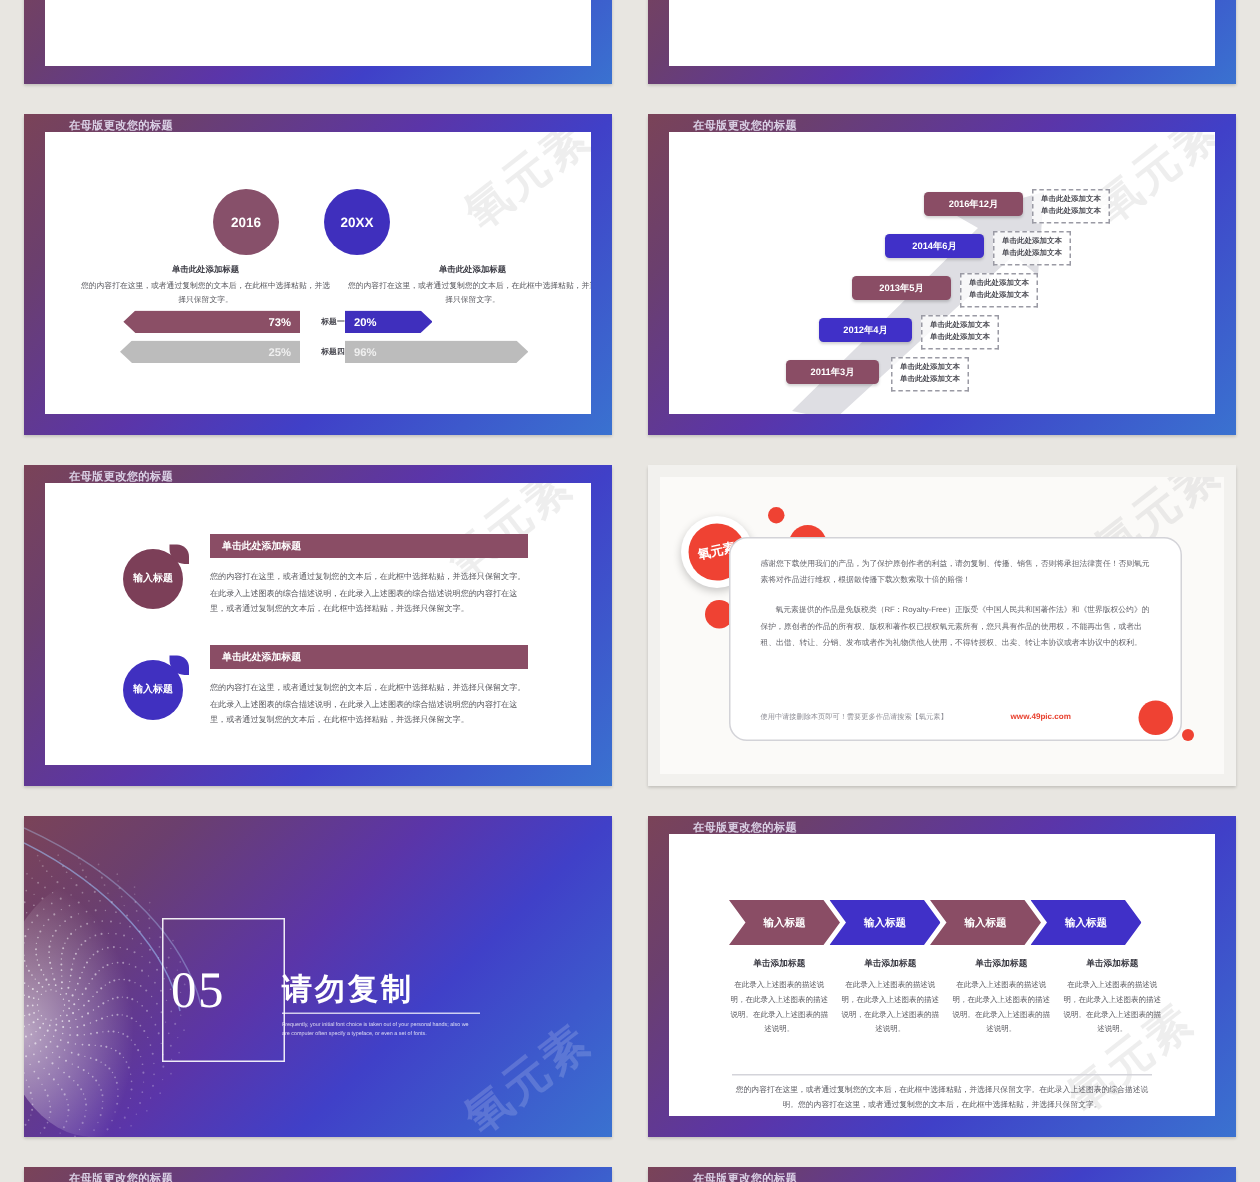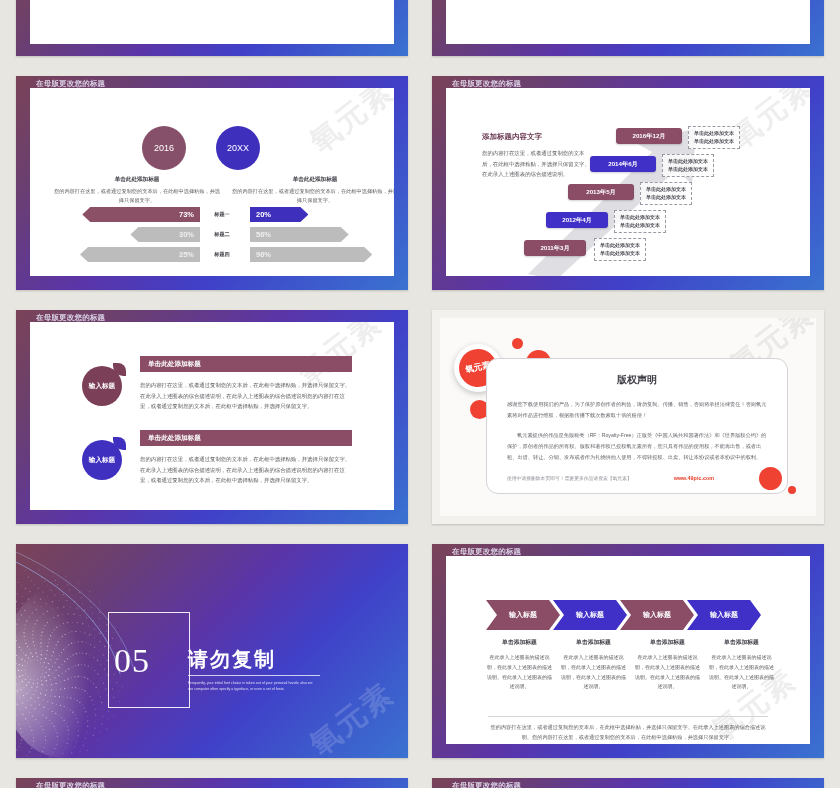--- a/index.html
+++ b/index.html
@@ -21,21 +21,21 @@
     overflow: hidden;
   }
   .slide.thumb { box-shadow: 0 1px 2px rgba(0,0,0,.18); }
   .slide-inner {
     position: absolute;
     background: #ffffff;
     overflow: hidden;
   }
   .slide-head {
     position: absolute;
-    left: 20px; top: 3px;
+    left: 30px; top: 3px;
     font-size: 7.5px;
     color: #d9cfe4;
     letter-spacing: .2px;
     white-space: nowrap;
     font-weight: bold;
   }
   .wm {
     position: absolute;
     color: rgba(120,120,120,.13);
     font-size: 30px;
@@ -56,21 +56,21 @@
   
   #slideB { left: 432px; top: -44px; width: 392px; height: 100px; }
   #slideB .slide-inner { left: 14px; top: 10px; right: 14px; bottom: 12px; }
 
   
   #slide1 { left: 16px; top: 76px; width: 392px; height: 214px; }
   #slide1 .slide-inner { left: 14px; top: 12px; right: 14px; bottom: 14px; }
   .cmp-circle {
     position: absolute; width: 44px; height: 44px; border-radius: 50%;
     display: flex; align-items: center; justify-content: center;
-    color: #fff; font-size: 9px; font-weight: normal;
+    color: #fff; font-size: 9px; font-weight: bold;
   }
   .cmp-c-left  { left: 112px; top: 38px; background: #87506a; }
   .cmp-c-right { left: 186px; top: 38px; background: #3f2fbd; }
   .cmp-txt { position: absolute; width: 170px; }
   .cmp-txt .t-title { font-size: 5.6px; text-align: center; margin-bottom: 3px; }
   .cmp-txt .t-body  { font-size: 5.2px; line-height: 1.75; text-align: center; }
   .cmp-txt-left  { left: 22px; top: 88px; }
   .cmp-txt-right { left: 200px; top: 88px; }
   .bars { position: absolute; left: 10px; top: 118px; width: 100%; }
   .bar-row { position: relative; height: 20px; }
@@ -80,21 +80,21 @@
   }
   .chev-l, .chev-r {
     position: absolute; top: 1px; height: 15px;
     display: flex; align-items: center; color: #fff; font-size: 7.5px; font-weight: bold;
   }
   .chev-l {
     right: 50%; margin-right: 22px; justify-content: flex-end; padding-right: 6px;
     clip-path: polygon(8px 0, 100% 0, 100% 100%, 8px 100%, 0 50%);
   }
   .chev-r {
-    left: 50%; margin-left: 28px; justify-content: flex-start; padding-left: 6px;
+    left: 50%; margin-left: 8px; justify-content: flex-start; padding-left: 6px;
     clip-path: polygon(0 0, calc(100% - 8px) 0, 100% 50%, calc(100% - 8px) 100%, 0 100%);
   }
   .fill-m { background: #8b4f66; }
   .fill-b { background: #3f2fbd; }
   .fill-g { background: #bcbcbc; color: #efefef; }
 
   
   #slide2 { left: 432px; top: 76px; width: 392px; height: 214px; }
   #slide2 .slide-inner { left: 14px; top: 12px; right: 14px; bottom: 14px; }
   .tl-head { position: absolute; left: 36px; top: 44px; width: 108px; }
@@ -234,46 +234,37 @@
         <div class="t-body">您的内容打在这里，或者通过复制您的文本后，在此框中选择粘贴，并选择只保留文字。</div>
       </div>
 
       <div class="bars" id="cmp-bars">
           <div class="bar-row">
             <div class="chev-l fill-m" style="width: 117.76px;">73%</div>
             <div class="bar-lbl">标题一</div>
             <div class="chev-r fill-b" style="width: 58.4px;">20%</div>
           </div>
           <div class="bar-row">
-            <div class="chev-l fill-g" style="width: 69.6px;">30%</div>
-            <div class="bar-lbl">标题二</div>
-            <div class="chev-r fill-g" style="width: 98.72px;">56%</div>
-          </div>
-          <div class="bar-row">
             <div class="chev-l fill-g" style="width: 120px;">25%</div>
             <div class="bar-lbl">标题四</div>
             <div class="chev-r fill-g" style="width: 122.24px;">96%</div>
           </div>
         </div>
     </div>
   </div>
 
   <div class="slide thumb" id="slide2">
     <div class="slide-head">在母版更改您的标题</div>
     <div class="slide-inner">
       <div class="wm" style="right:-10px; top:4px;">氧元素</div>
 
       <svg class="tl-bigarrow" viewBox="0 0 210 158">
         <path d="M2 152 L126 30 L112 22 L170 6 L166 62 L150 48 L30 158 Z" fill="#dedee3"></path>
       </svg>
 
-      <div class="tl-head">
-        <div class="t-title">添加标题内容文字</div>
-        <div class="t-body">您的内容打在这里，或者通过复制您的文本后，在此框中选择粘贴，并选择只保留文字。在此录入上述图表的综合描述说明。</div>
-      </div>
 
       <div id="tl-items">
           <div class="tl-date" style="left: 78px; top: 152px; width: 62px; background: rgb(138, 77, 101);">2011年3月</div>
           <div class="tl-note" style="left: 148px; top: 150px;">
             <div>单击此处添加文本</div>
             <div>单击此处添加文本</div>
           </div>
           <div class="tl-date" style="left: 100px; top: 124px; width: 62px; background: rgb(64, 48, 200);">2012年4月</div>
           <div class="tl-note" style="left: 168px; top: 122px;">
             <div>单击此处添加文本</div>
@@ -325,21 +316,20 @@
 
       <div class="dot" style="left:72px; top:20px; width:11px; height:11px;"></div>
       <div class="dot" style="left:86px; top:32px; width:25px; height:25px;"></div>
       <div class="dot" style="left:30px; top:82px; width:19px; height:19px;"></div>
       <div class="dot" style="left:50px; top:96px; width:9px; height:9px;"></div>
       <div class="logo-badge">
         <i>氧元素</i>
       </div>
 
       <div class="cp-card">
-        <div class="cp-title">版权声明</div>
         <div class="cp-p first">感谢您下载使用我们的产品，为了保护原创作者的利益，请勿复制、传播、销售，否则将承担法律责任！否则氧元素将对作品进行维权，根据散传播下载次数索取十倍的赔偿！</div>
         <div class="cp-p second">氧元素提供的作品是免版税类（RF：Royalty-Free）正版受《中国人民共和国著作法》和《世界版权公约》的保护，原创者的作品的所有权、版权和著作权已授权氧元素所有，您只具有作品的使用权，不能再出售，或者出租、出借、转让、分销、发布或者作为礼物供他人使用，不得转授权、出卖、转让本协议或者本协议中的权利。</div>
         <div class="cp-foot">
           <span class="cp-foot-left">使用中请接删除本页即可！需要更多作品请搜索【氧元素】</span>
           <span class="cp-url">www.49pic.com</span>
         </div>
       </div>
 
       <div class="dot" style="right:34px; bottom:26px; width:23px; height:23px;"></div>
       <div class="dot" style="right:20px; bottom:22px; width:8px; height:8px;"></div>

